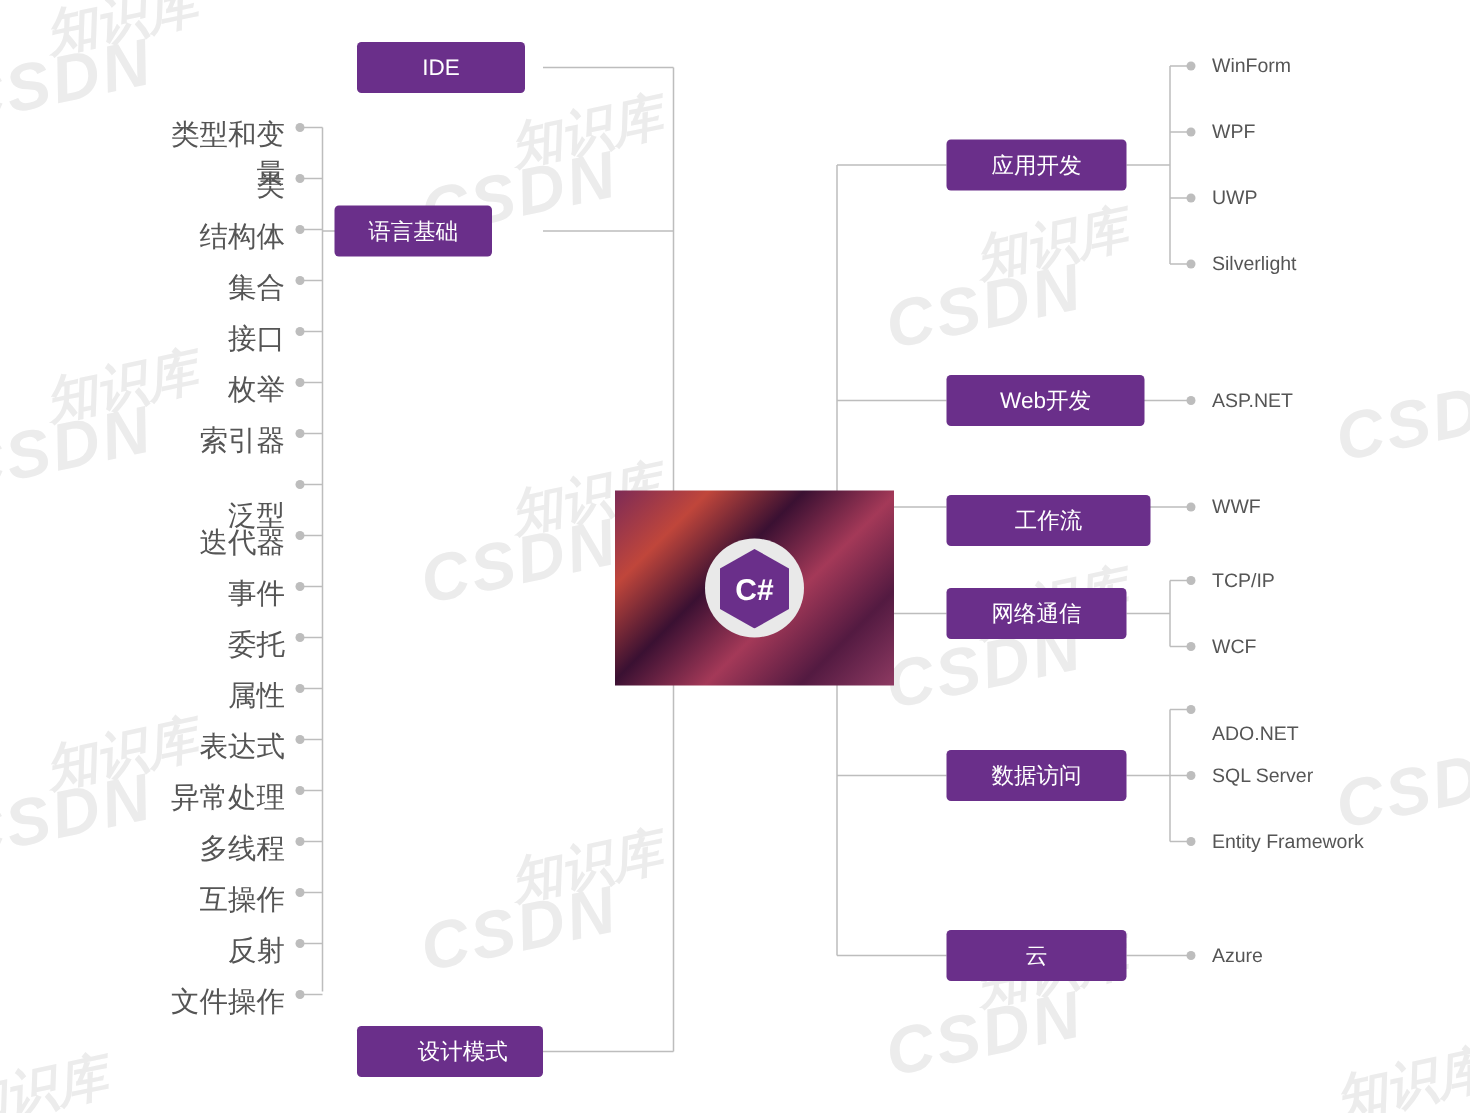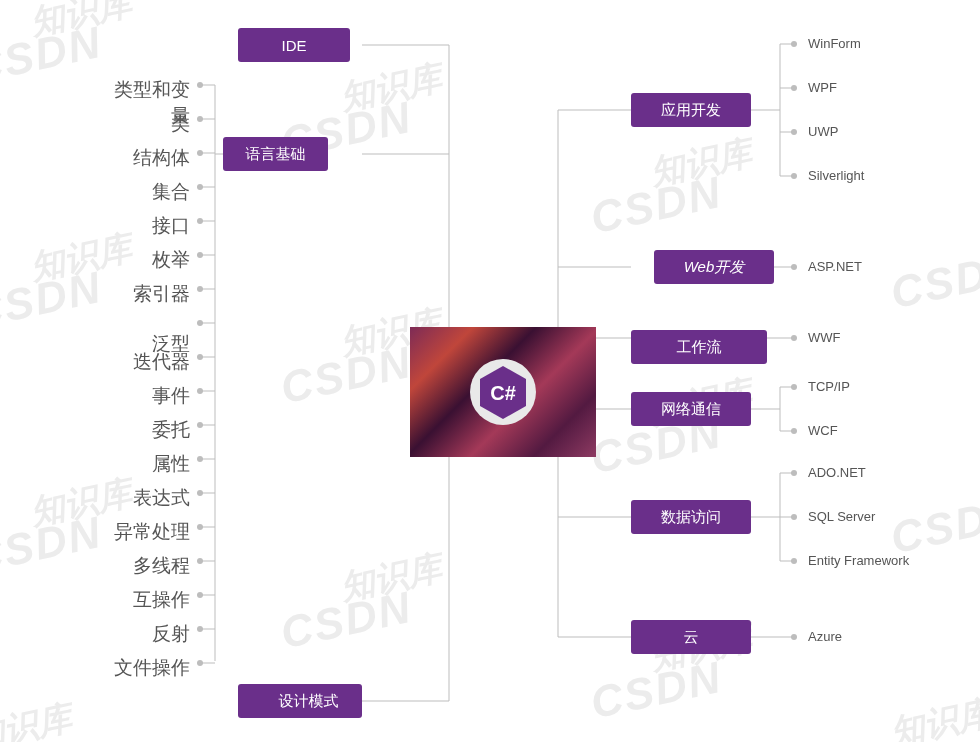--- a/index.html
+++ b/index.html
@@ -209,26 +209,26 @@
     <div class="leaf-left" style="left: 110px; top: 621px;">反射</div>
     <div class="leaf-left" style="left: 110px; top: 655px;">文件操作</div>
   </div>
 
 <div id="rightTopics">
     <div class="node" style="left: 631px; top: 93px; width: 120px;">应用开发</div>
     <div class="leaf-right" style="left: 808px; top: 36px;">WinForm</div>
     <div class="leaf-right" style="left: 808px; top: 80px;">WPF</div>
     <div class="leaf-right" style="left: 808px; top: 124px;">UWP</div>
     <div class="leaf-right" style="left: 808px; top: 168px;">Silverlight</div>
-    <div class="node" style="left: 654px; top: 250px; width: 120px; font-style: italic;">Web开发</div>
+    <div class="node" style="left: 631px; top: 250px; width: 132px;">Web开发</div>
     <div class="leaf-right" style="left: 808px; top: 259px;">ASP.NET</div>
     <div class="node" style="left: 631px; top: 330px; width: 136px;">工作流</div>
     <div class="leaf-right" style="left: 808px; top: 330px;">WWF</div>
     <div class="node" style="left: 631px; top: 392px; width: 120px;">网络通信</div>
     <div class="leaf-right" style="left: 808px; top: 379px;">TCP/IP</div>
     <div class="leaf-right" style="left: 808px; top: 423px;">WCF</div>
     <div class="node" style="left: 631px; top: 500px; width: 120px;">数据访问</div>
-    <div class="leaf-right" style="left: 808px; top: 465px;">ADO.NET</div>
+    <div class="leaf-right" style="left: 808px; top: 481px;">ADO.NET</div>
     <div class="leaf-right" style="left: 808px; top: 509px;">SQL Server</div>
     <div class="leaf-right" style="left: 808px; top: 553px;">Entity Framework</div>
     <div class="node" style="left: 631px; top: 620px; width: 120px;">云</div>
     <div class="leaf-right" style="left: 808px; top: 629px;">Azure</div>
   </div>
 
 </body></html>

